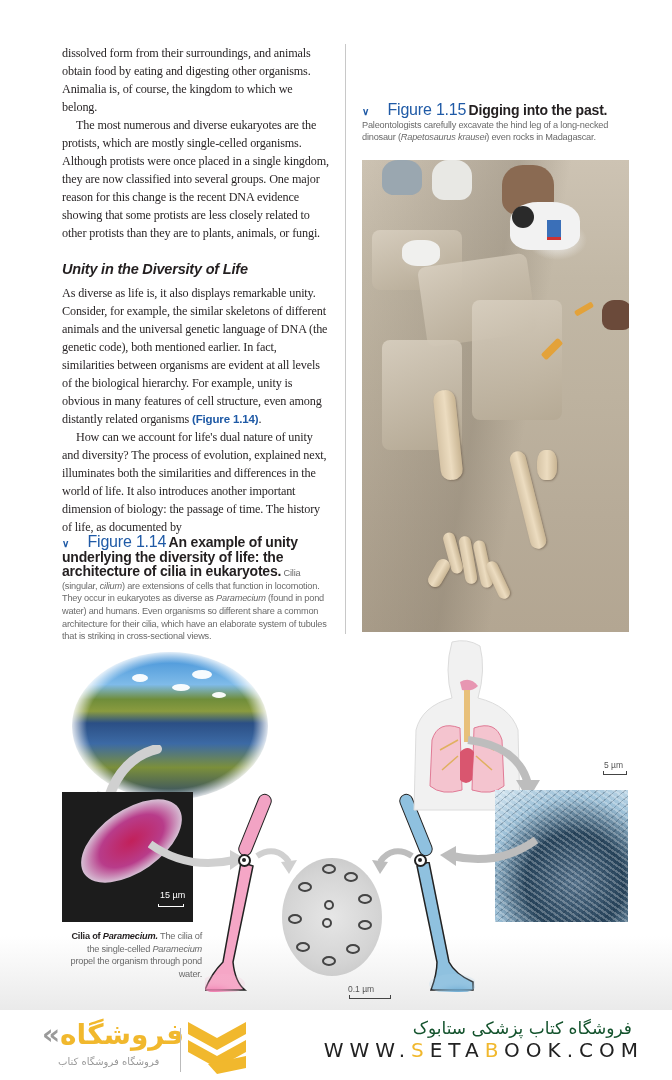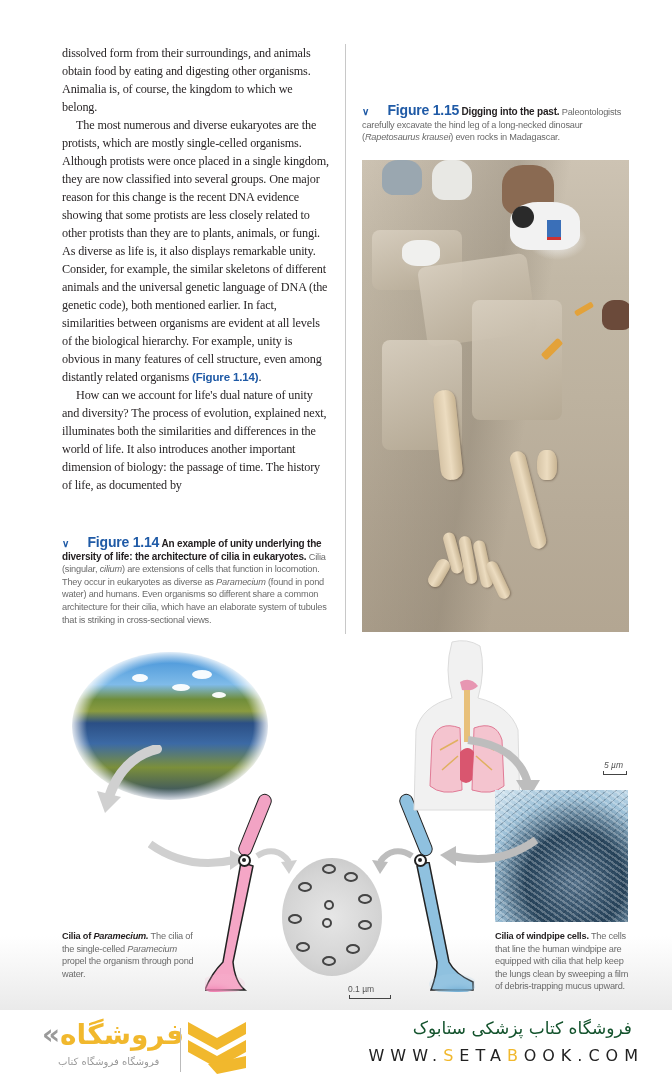--- a/index.html
+++ b/index.html
@@ -16,22 +16,22 @@
     .fig-ref { font-family: "Liberation Sans", sans-serif; font-weight: bold; color: #1f5aa6; font-size: 11.5px; }
 
     .section-head { font-family: "Liberation Sans", sans-serif; font-style: italic; font-size: 14.5px; color: #231f20; margin: 18px 0 6px 0; letter-spacing: -0.2px; }
 
     .col-divider { position: absolute; left: 345px; top: 44px; width: 1px; height: 590px; background: #c8c8c8; }
 
     
     .col-right { position: absolute; left: 362px; top: 44px; width: 270px; }
 
     .caption { font-family: "Liberation Sans", sans-serif; font-size: 9.2px; line-height: 12.6px; color: #6a6a6a; letter-spacing: -0.2px; }
-    .caption .fig-label { color: #1f5aa6; font-weight: bold; font-size: 14px; padding-left: 16px; }
-    .caption .fig-title { color: #231f20; font-weight: bold; font-size: 10px; }
+    .caption .fig-label { color: #1f5aa6; font-weight: normal; font-size: 16px; padding-left: 16px; }
+    .caption .fig-title { color: #231f20; font-weight: bold; font-size: 14px; }
     .caption .chev { color: #1f5aa6; font-weight: bold; font-size: 10px; }
 
     .fig15-caption { position: absolute; left: 362px; top: 104px; width: 270px; }
     .fig14-caption { position: absolute; left: 62px; top: 536px; width: 270px; }
 
     
     .dig-photo { position: absolute; left: 362px; top: 160px; width: 267px; height: 472px; overflow: hidden;
       background:
         radial-gradient(ellipse 30px 20px at 195px 80px, #f4f4f4 0%, rgba(255,255,255,0) 100%),
         radial-gradient(ellipse 25px 18px at 60px 100px, #e8e8e8 0%, rgba(255,255,255,0) 100%),
@@ -52,72 +52,73 @@
         linear-gradient(180deg, #3f8fd6 0%, #7fbbe9 22%, #6f8d3a 32%, #8a9b3f 40%, #2b4f85 48%, #3c6aa5 62%, #7b8f3b 78%, #2b456a 100%); }
     .cloud { position: absolute; background: #fff; border-radius: 50%; opacity: 0.95; }
 
     .para-box { position: absolute; left: 62px; top: 152px; width: 131px; height: 130px; background: #1c1c1c; overflow: hidden; }
     .para-cell { position: absolute; left: 12px; top: 18px; width: 115px; height: 62px; border-radius: 50%;
       transform: rotate(-35deg);
       background: radial-gradient(ellipse at 50% 50%, #c2205a 0%, #b83c8a 45%, #d8c6d8 72%, #efe6c8 85%, rgba(0,0,0,0) 100%); }
     .scale-label { position: absolute; font-family: "Liberation Sans", sans-serif; color: #fff; font-size: 9px; }
     .scale-bar { position: absolute; height: 3px; border-left: 1px solid; border-right: 1px solid; border-bottom: 1.5px solid; }
 
-    .para-caption { position: absolute; left: 62px; top: 290px; width: 140px; }
+    .para-caption { position: absolute; left: 62px; top: 290px; width: 140px; text-align: right; }
     .wind-caption { position: absolute; left: 495px; top: 290px; width: 140px; }
     .caption-strong { color: #231f20; font-weight: bold; }
 
     .cilium-pink-top { position: absolute; left: 248px; top: 152px; width: 14px; height: 66px; background: #f2a3c4; border: 1.5px solid #222; border-radius: 8px; transform: rotate(22deg); }
     .cilium-pink-base { position: absolute; left: 205px; top: 222px; width: 50px; height: 130px; }
     .cilium-blue-top { position: absolute; left: 409px; top: 152px; width: 14px; height: 66px; background: #8fc1df; border: 1.5px solid #222; border-radius: 8px; transform: rotate(-22deg); }
     .cilium-blue-base { position: absolute; left: 415px; top: 222px; width: 60px; height: 130px; }
     .ring { position: absolute; width: 13px; height: 13px; border-radius: 50%; background: #fff; border: 2.5px solid #222; }
     .ring::after { content: ""; position: absolute; left: 2px; top: 2px; width: 4px; height: 4px; border-radius: 50%; background: #222; }
 
     .em-circle { position: absolute; left: 282px; top: 218px; width: 100px; height: 118px; border-radius: 50%;
       background: radial-gradient(circle at 50% 50%, #e6e6e6 0%, #d4d4d4 60%, #c6c6c6 90%, rgba(255,255,255,0) 100%); }
     .doublet { position: absolute; width: 14px; height: 10px; border-radius: 50%; border: 2.5px solid #444; }
 
     .em-label { position: absolute; left: 285px; top: 160px; width: 100px; text-align: center; font-family: "Liberation Sans", sans-serif; font-size: 8.8px; line-height: 11.5px; color: #666; }
     .um01 { position: absolute; left: 348px; top: 344px; font-family: "Liberation Sans", sans-serif; font-size: 8.5px; color: #555; }
     .um01-bar { position: absolute; left: 349px; top: 355px; width: 42px; height: 4px; border-left: 1px solid #444; border-right: 1px solid #444; border-bottom: 1px solid #444; }
 
     .torso { position: absolute; left: 412px; top: 0px; width: 110px; height: 175px; }
 
-    .um5 { position: absolute; left: 604px; top: 120px; font-family: "Liberation Sans", sans-serif; font-size: 8.5px; color: #555; font-style: italic; }
+    .um5 { position: absolute; left: 604px; top: 120px; font-family: "Liberation Sans", sans-serif; font-size: 8.5px; color: #555; }
     .um5-bar { position: absolute; left: 603px; top: 131px; width: 24px; height: 4px; border-left: 1px solid #444; border-right: 1px solid #444; border-bottom: 1px solid #444; }
 
     .windpipe-photo { position: absolute; left: 495px; top: 150px; width: 133px; height: 132px; overflow: hidden;
       background:
         repeating-linear-gradient(35deg, rgba(255,255,255,0.25) 0 2px, rgba(0,0,0,0) 2px 5px),
         repeating-linear-gradient(-40deg, rgba(20,40,60,0.25) 0 1px, rgba(0,0,0,0) 1px 6px),
         radial-gradient(circle at 60% 70%, #55718a 0%, #27435a 40%, #9ec1d8 70%, #d8e8f2 100%); }
 
     .arrow { position: absolute; }
 
     
     .footer { position: absolute; left: 0; top: 1010px; width: 672px; height: 70px; background: #ffffff; }
     .footer-fa { position: absolute; right: 40px; top: 8px; font-family: "DejaVu Sans", sans-serif; font-size: 17px; color: #14532d; direction: rtl; }
-    .footer-url { position: absolute; right: 28px; top: 36px; font-family: "DejaVu Sans", sans-serif; font-size: 16px; letter-spacing: 6px; color: #222; }
+    .footer-url { position: absolute; right: 28px; top: 28px; font-family: "DejaVu Sans", sans-serif; font-size: 20px; letter-spacing: 6px; color: #222; }
     .footer-url .hl { color: #f1b82d; }
     .logo-chevrons { position: absolute; left: 188px; top: 12px; width: 58px; height: 52px; }
     .logo-div { position: absolute; left: 180px; top: 18px; width: 1px; height: 44px; background: #bbb; }
     .logo-word { position: absolute; left: 42px; top: 8px; font-family: "DejaVu Sans", sans-serif; font-size: 28px; font-weight: bold; color: #f1b82d; letter-spacing: -1px; }
     .logo-word .grey { color: #9a9a9a; }
     .logo-sub { position: absolute; left: 58px; top: 46px; font-family: "DejaVu Sans", sans-serif; font-size: 10px; color: #9a9a9a; direction: rtl; }
   </style>
 </head>
 <body>
 
 <div class="page">
 
   <div class="col-left body-text">
     <p>dissolved form from their surroundings, and animals obtain food by eating and digesting other organisms. Animalia is, of course, the kingdom to which we belong.</p>
     <p class="indent">The most numerous and diverse eukaryotes are the protists, which are mostly single-celled organisms. Although protists were once placed in a single kingdom, they are now classified into several groups. One major reason for this change is the recent DNA evidence showing that some protists are less closely related to other protists than they are to plants, animals, or fungi.</p>
 
+    <h3 class="section-head">Unity in the Diversity of Life</h3>
 
     <p><span>As diverse as life is, it also displays remarkable unity. Consider, for example, the similar skeletons of different animals and the universal genetic language of DNA (the genetic code), both mentioned earlier. In fact, similarities between organisms are evident at all levels of the biological hierarchy. For example, unity is obvious in many features of cell structure, even among distantly related organisms </span><span class="fig-ref">(Figure 1.14)</span><span>.</span></p>
 
     <p class="indent">How can we account for life's dual nature of unity and diversity? The process of evolution, explained next, illuminates both the similarities and differences in the world of life. It also introduces another important dimension of biology: the passage of time. The history of life, as documented by</p>
   </div>
 
   <div class="col-divider"></div>
 
 
   <div class="caption fig15-caption">
@@ -169,20 +170,25 @@
       <div class="cloud" style="left:120px;top:18px;width:20px;height:9px;"></div>
       <div class="cloud" style="left:100px;top:32px;width:18px;height:7px;"></div>
       <div class="cloud" style="left:140px;top:40px;width:14px;height:6px;"></div>
     </div>
 
     <svg class="arrow" style="left:95px;top:105px;" width="70" height="70" viewBox="0 0 70 70">
       <path d="M62 4 C 38 10, 22 28, 14 52" stroke="#d0d0d0" stroke-width="10" fill="none" stroke-linecap="round"></path>
       <polygon points="2,46 26,52 10,68" fill="#d0d0d0"></polygon>
     </svg>
 
+    <div class="para-box">
+      <div class="para-cell"></div>
+      <div class="scale-label" style="left:98px;top:98px;">15 µm</div>
+      <div class="scale-bar" style="left:96px;top:112px;width:26px;border-color:#fff;"></div>
+    </div>
 
     <svg class="arrow" style="left:148px;top:200px;" width="100" height="40" viewBox="0 0 100 40">
       <path d="M2 4 C 30 24, 60 26, 86 20" stroke="#d0d0d0" stroke-width="8" fill="none"></path>
       <polygon points="82,10 98,19 82,30" fill="#d0d0d0"></polygon>
     </svg>
 
     <div class="cilium-pink-top"></div>
     <svg class="cilium-pink-base" viewBox="0 0 50 130">
       <defs>
           <radialGradient id="pinkfade" cx="0.3" cy="0.95" r="0.6">
@@ -256,23 +262,20 @@
 
     <svg class="arrow" style="left:438px;top:196px;" width="100" height="40" viewBox="0 0 100 40">
       <path d="M98 4 C 70 24, 40 26, 14 20" stroke="#bdbdbd" stroke-width="8" fill="none"></path>
       <polygon points="18,10 2,19 18,30" fill="#bdbdbd"></polygon>
     </svg>
 
     <div class="caption para-caption">
       <span class="caption-strong">Cilia of </span><b><i class="caption-strong">Paramecium.</i></b><span> The cilia of the single-celled </span><i>Paramecium</i><span> propel the organism through pond water.</span>
     </div>
 
-    <div class="caption wind-caption">
-      <span class="caption-strong">Cilia of windpipe cells.</span><span> The cells that line the human windpipe are equipped with cilia that help keep the lungs clean by sweeping a film of debris-trapping mucus upward.</span>
-    </div>
   </div>
 </div>
 
 <div class="footer">
   <div class="logo-word"><span class="grey">«</span><span>فروشگاه</span></div>
   <div class="logo-sub">فروشگاه فروشگاه کتاب</div>
   <div class="logo-div"></div>
   <svg class="logo-chevrons" viewBox="0 0 58 52">
     <polygon points="0,0 29,16 58,0 58,12 29,28 0,12" fill="#f1b82d"></polygon>
     <polygon points="0,18 29,34 58,18 58,30 29,46 0,30" fill="#f1b82d"></polygon>

